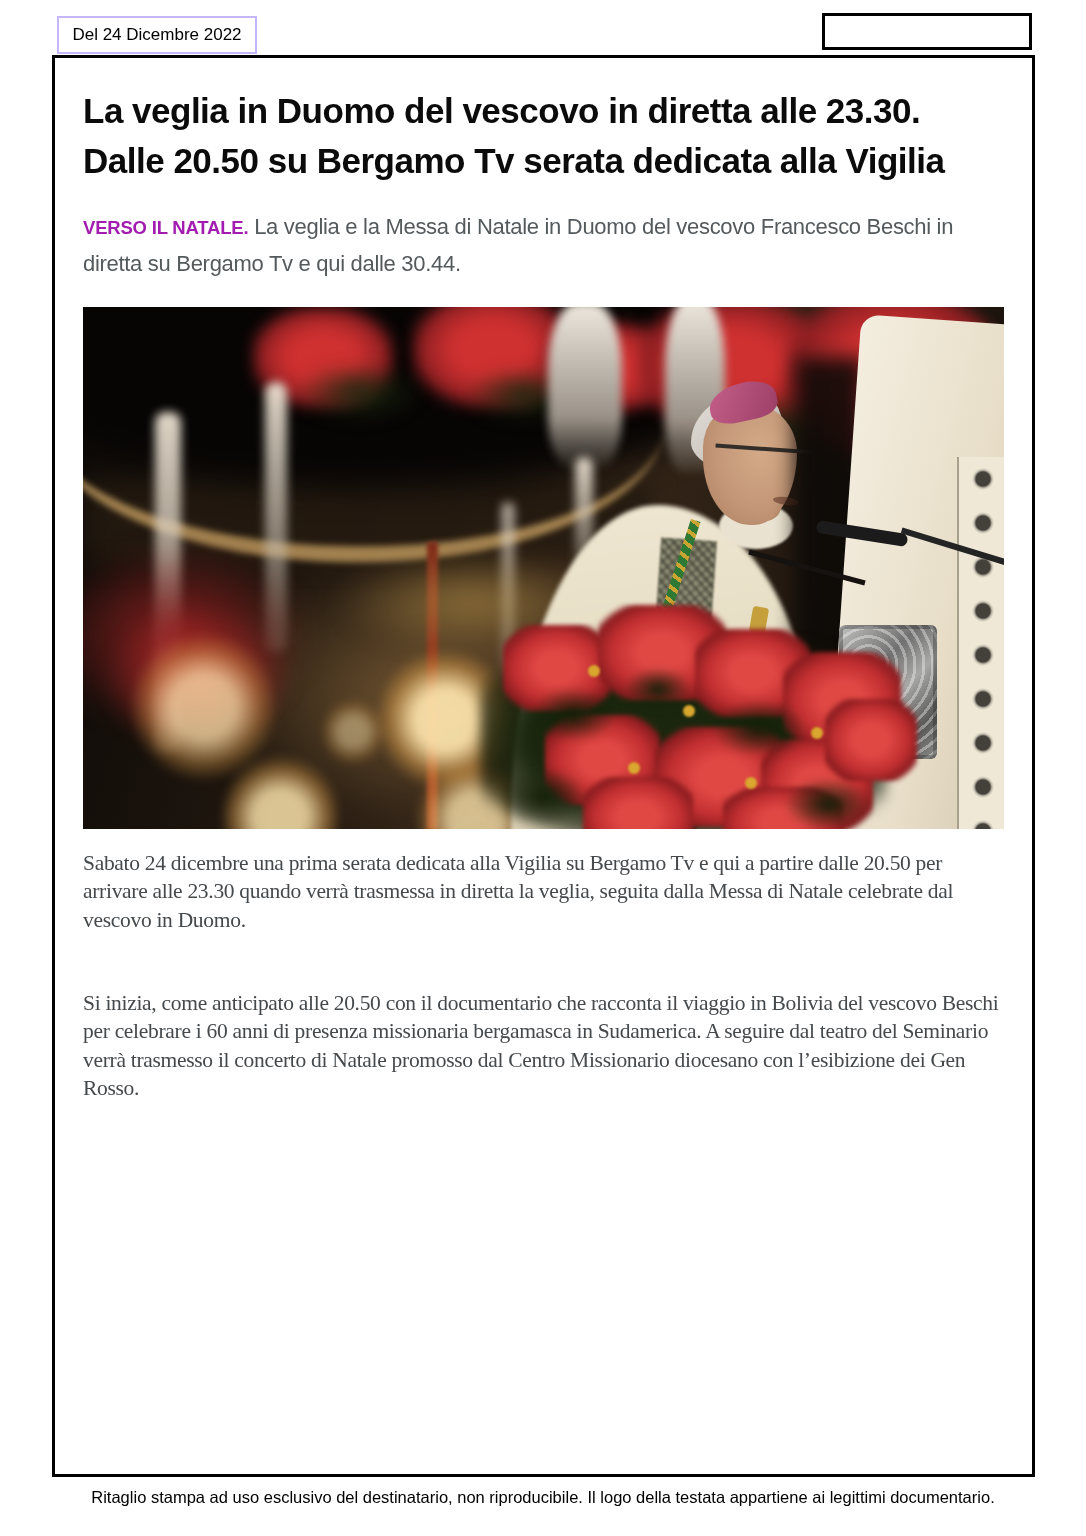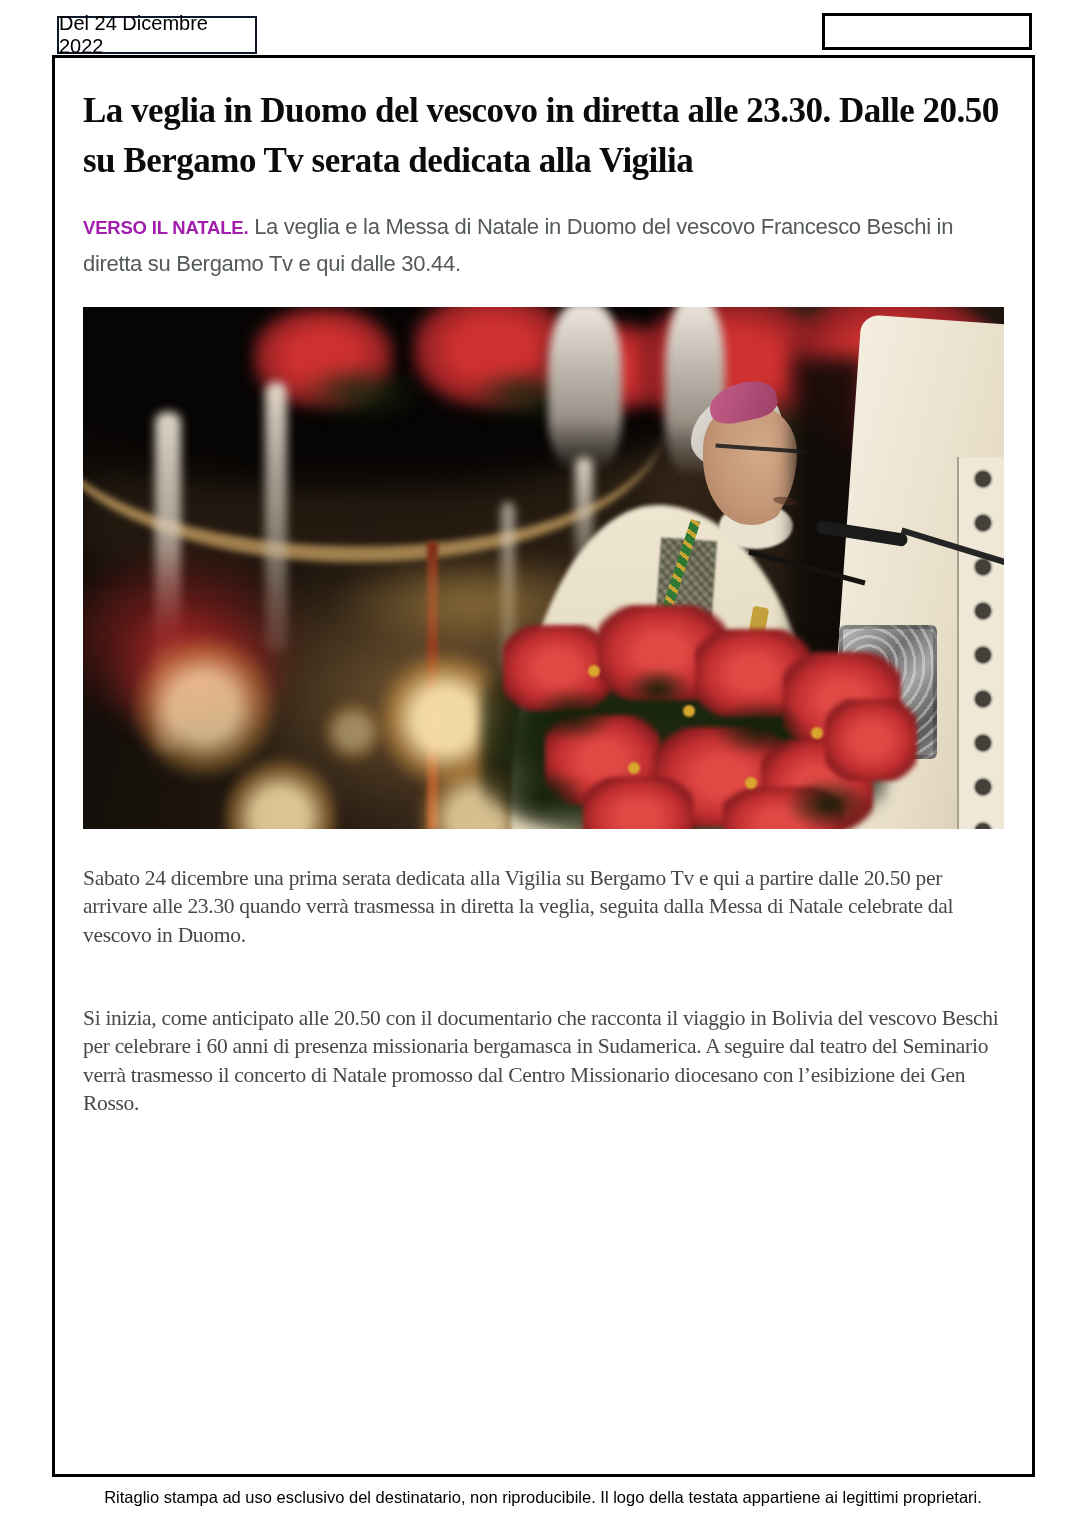--- a/index.html
+++ b/index.html
@@ -1,37 +1,37 @@
 <!DOCTYPE html>
 <html><head>
 <meta charset="utf-8">
 <style>
   html,body{margin:0;padding:0;background:#ffffff;}
   .page{position:relative;width:1086px;height:1536px;margin:0 auto;background:#fff;
         font-family:"Liberation Sans",sans-serif;color:#000;overflow:hidden;}
 
   
-  .date-box{position:absolute;left:57px;top:16px;width:196px;height:34px;border:2px solid #0f172a;
-            display:flex;align-items:center;justify-content:center;font-size:20px;}
+  .date-box{position:absolute;left:57px;top:16px;width:196px;height:34px;border:2px solid #c4b5fd;
+            display:flex;align-items:center;justify-content:center;font-size:17px;}
   .logo{position:absolute;left:0;right:0;top:16px;text-align:center;white-space:nowrap;}
   .logo-main{font-family:"Liberation Serif",serif;font-weight:bold;font-size:29px;letter-spacing:-1px;}
   .logo-it{font-family:"Liberation Serif",serif;font-style:italic;font-weight:bold;font-size:31px;margin-left:2px;}
   .empty-box{position:absolute;left:822px;top:13px;width:210px;height:37px;border:3px solid #000;background:#fff;box-sizing:border-box;}
 
   
   .article-box{position:absolute;left:52px;top:55px;width:983px;height:1422px;border:3px solid #000;
                box-sizing:border-box;padding:26px 28px;}
-  .headline{margin:2px 0 0 0;font-family:Liberation Serif, serif;font-weight:bold;font-size:35px;
+  .headline{margin:2px 0 0 0;font-family:Liberation Sans, sans-serif;font-weight:bold;font-size:35px;
             line-height:1.43;color:#0b0b0b;letter-spacing:-0.5px;}
   .standfirst{margin:22px 0 0 0;font-size:22px;line-height:1.7;color:#54595c;letter-spacing:-0.3px;}
   .kicker{font-weight:bold;font-size:18.5px;letter-spacing:-0.2px;}
 
   .body-para{font-family:"Liberation Serif",serif;font-size:21.5px;line-height:1.32;color:#45494c;
              letter-spacing:-0.3px;margin:0;}
-  .mt-photo{margin-top:35px;}
+  .mt-photo{margin-top:20px;}
   .mt-p2{margin-top:55px;}
   .mt-p3{margin-top:48px;}
   .source{margin:50px 0 0 0;font-family:"Liberation Serif",serif;font-size:17px;color:#45494c;line-height:1.5;}
   .source a{text-decoration:underline;word-break:break-all;cursor:pointer;}
 
   .footer-text{position:absolute;left:0;right:0;top:1488px;text-align:center;font-size:16.5px;color:#000;}
 
   
   .photo{position:relative;margin-top:24px;width:921px;height:522px;overflow:hidden;background:#17120e;}
   .ph{position:absolute;}
@@ -186,14 +186,14 @@
       <div class="ph py" style="left:662px;top:470px"></div>
       <div class="ph py" style="left:545px;top:455px"></div>
       <div class="ph py" style="left:728px;top:420px"></div>
     </div>
 
     <p class="body-para mt-photo">Sabato 24 dicembre una prima serata dedicata alla Vigilia su Bergamo Tv e qui a partire dalle 20.50 per arrivare alle 23.30 quando verrà trasmessa in diretta la veglia, seguita dalla Messa di Natale celebrate dal vescovo in Duomo.</p>
     <p class="body-para mt-p2">Si inizia, come anticipato alle 20.50 con il documentario che racconta il viaggio in Bolivia del vescovo Beschi per celebrare i 60 anni di presenza missionaria bergamasca in Sudamerica. A seguire dal teatro del Seminario verrà trasmesso il concerto di Natale promosso dal Centro Missionario diocesano con l’esibizione dei Gen Rosso.</p>
 
   </div>
 
-  <div class="footer-text">Ritaglio stampa ad uso esclusivo del destinatario, non riproducibile. Il logo della testata appartiene ai legittimi proprietari.</div>
+  <div class="footer-text">Ritaglio stampa ad uso esclusivo del destinatario, non riproducibile. Il logo della testata appartiene ai legittimi documentario.</div>
 </div>
 
 </body></html>

